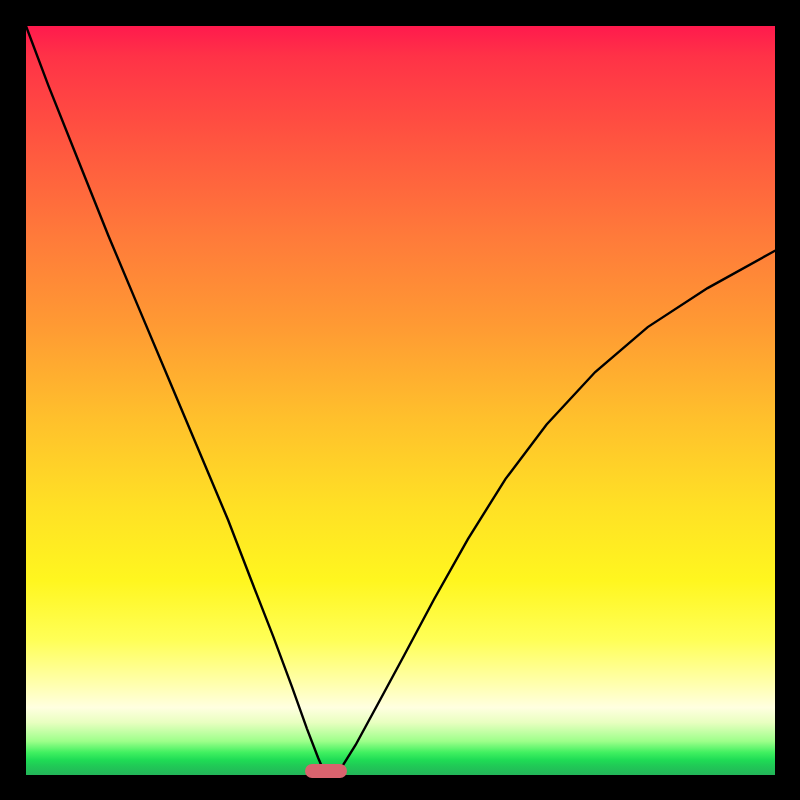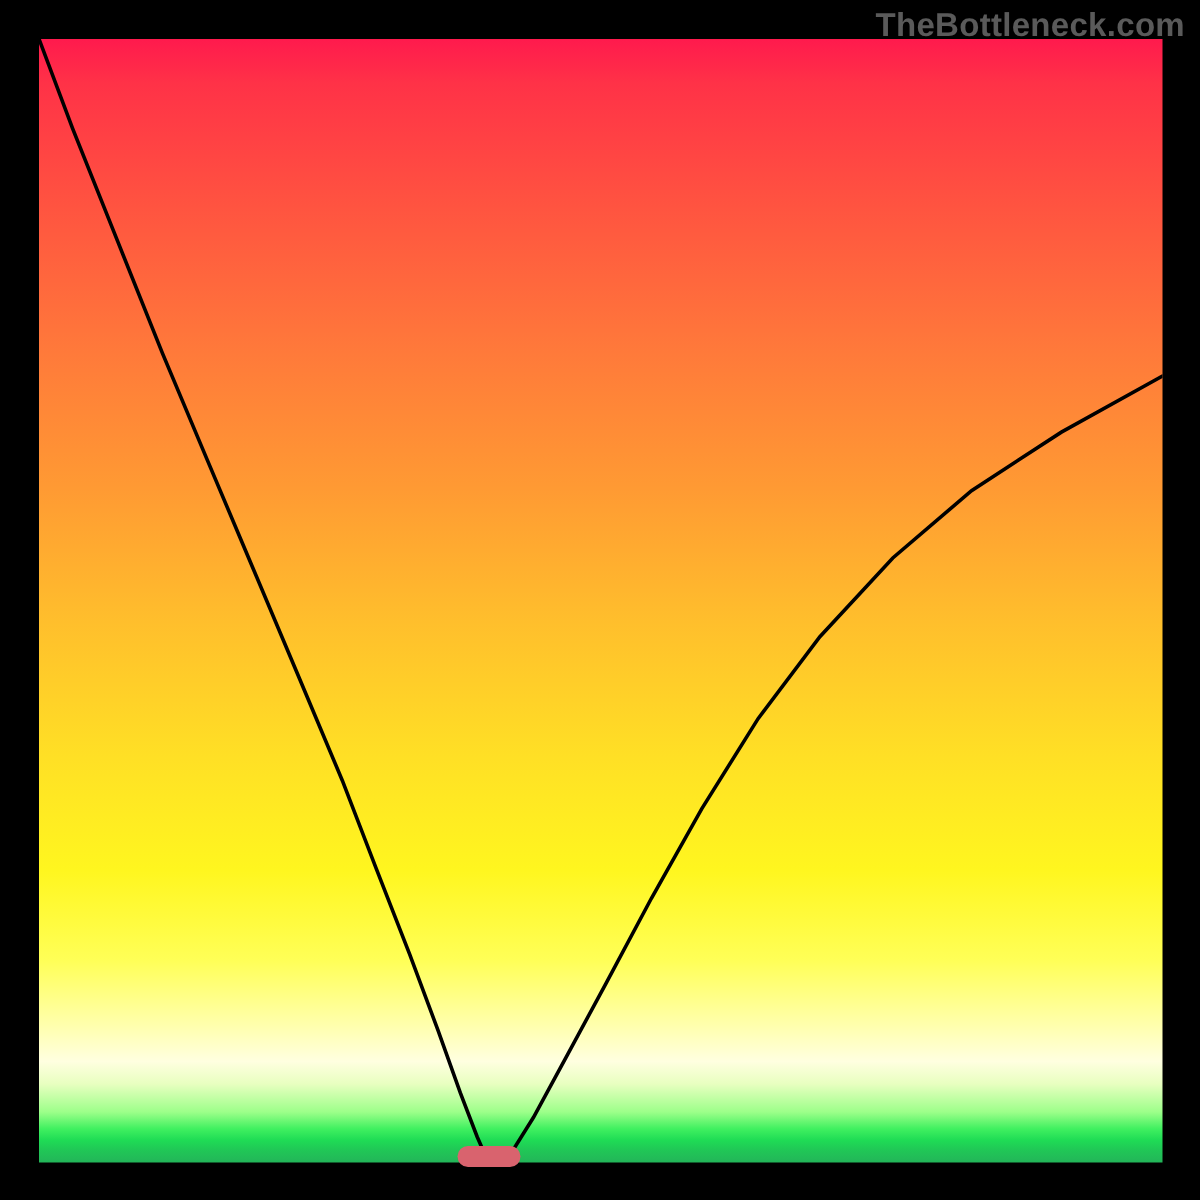--- a/index.html
+++ b/index.html
@@ -66,21 +66,20 @@
   .marker {
     position: absolute;
     background: #d9636e;
     border-radius: 8px;
   }
 </style>
 </head>
 <body>
 
 <div class="frame">
-  <div class="watermark">TheBottleneck.com</div>
   <div class="plot">
     <svg class="curve" viewBox="0 0 749 749" preserveAspectRatio="none">
       <path id="curve-left" fill="none" stroke="#000" stroke-width="2.4" stroke-linecap="round" d="M0.0 0.0 L22.5 59.9 L52.4 134.8 L82.4 209.7 L112.3 280.9 L142.3 352.0 L172.3 423.2 L202.2 494.3 L224.7 552.8 L247.2 610.4 L265.9 660.6 L280.9 702.6 L292.1 731.8 L299.6 749.0 "></path>
       <path id="curve-right" fill="none" stroke="#000" stroke-width="2.4" stroke-linecap="round" d="M310.8 749.0 L329.6 719.0 L352.0 677.8 L378.2 629.2 L408.2 573.0 L441.9 513.1 L479.4 453.1 L520.6 398.5 L569.2 346.0 L621.7 301.1 L681.6 262.1 L749.0 224.7 "></path>
     </svg>
     <div id="marker" class="marker" style="width: 42px; height: 14px; left: 278.6px; top: 737.506px; background: rgb(217, 99, 110);"></div>
   </div>
 </div>
 
 </body></html>

